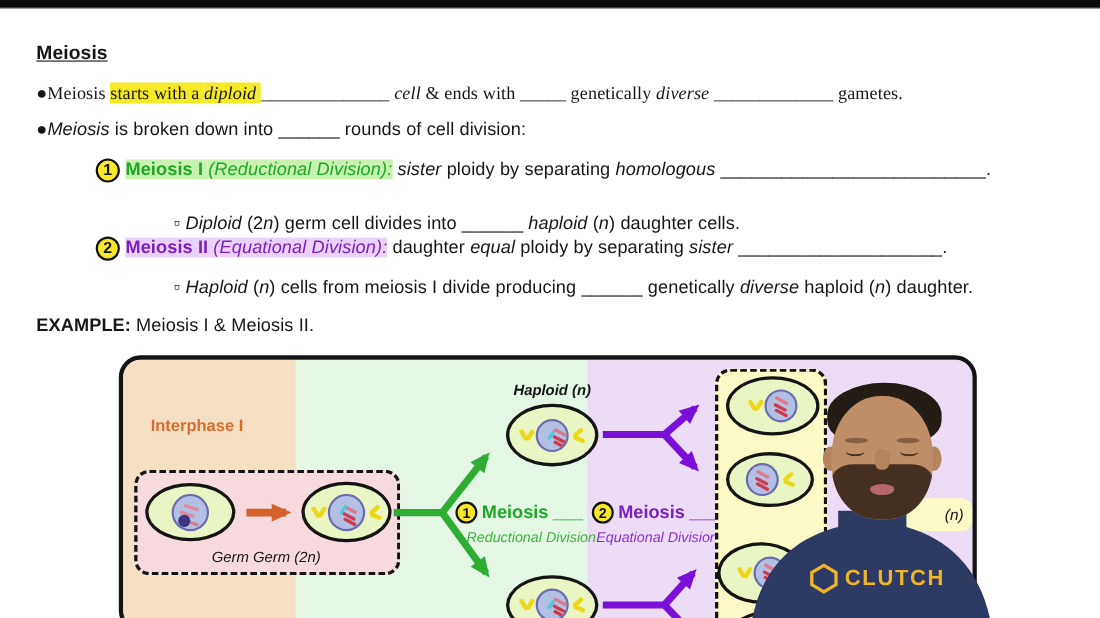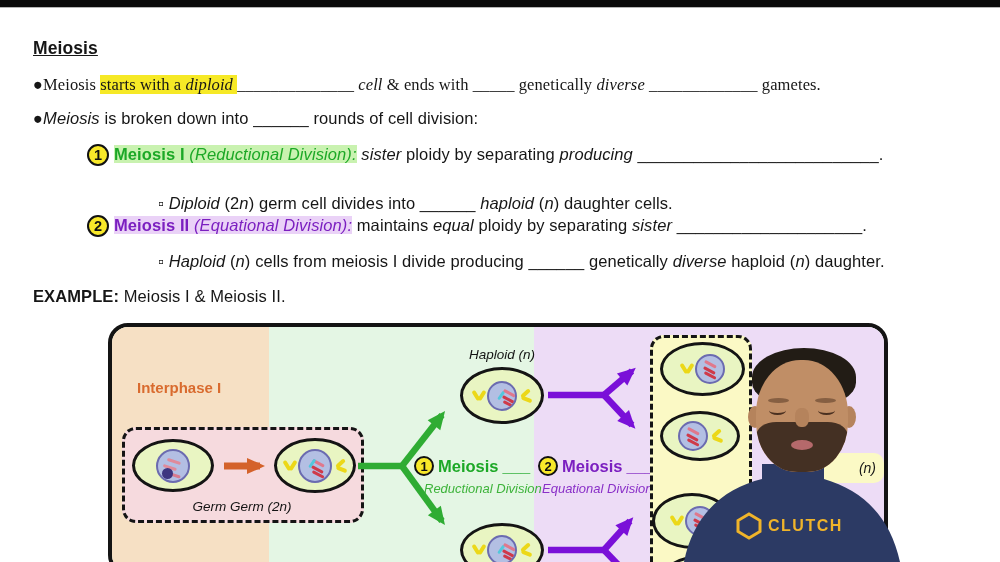--- a/index.html
+++ b/index.html
@@ -89,43 +89,43 @@
     border-radius:50%; top:46px; }
   .eye-l { left:13px; } .eye-r { right:13px; }
   .beard { position:absolute; left:0; top:62px; width:92px; height:50px;
     background:#443023; border-radius:22% 22% 46% 46% / 28% 28% 60% 60%; }
   .nose { position:absolute; left:39px; top:48px; width:14px; height:19px;
     background:#b5835c; border-radius:42%; }
   .mouth { position:absolute; left:35px; top:80px; width:22px; height:10px;
     background:#b5696b; border-radius:50%; }
   .torso { position:absolute; left:0; top:116px; }
   .logo { position:absolute; left:58px; top:164px; display:flex; align-items:center; gap:6px; }
-  .logo-text { color:#f0b42a; font-weight:bold; font-size:16px; letter-spacing:1.5px; }
+  .logo-text { color:#f0b42a; font-weight:bold; font-size:20px; letter-spacing:1.5px; }
 </style>
 </head>
 <body>
 
 <div class="topbar"></div>
 
 <div class="line title" style="left:33px; top:38px;">Meiosis</div>
 
 <div class="line" style="left:33px; top:75px;font-family:Liberation Serif, serif;"><span>●Meiosis </span><span class="seg-hl">starts with a </span><span class="seg-hl seg-i">diploid</span><span class="seg-hl"> </span><span>______________ </span><span class="seg-i">cell</span><span> &amp; ends with _____ genetically </span><span class="seg-i">diverse</span><span> _____________ gametes.</span></div>
 
 <div class="line" style="left:33px; top:109px;"><span>●</span><span class="seg-i">Meiosis</span><span> is broken down into ______ rounds of cell division:</span></div>
 
 <div class="line itemrow" style="left:87px; top:145px;">
   <span class="numcircle">1</span>
-  <span><span class="seg-gb">Meiosis I </span><span class="seg-gi">(Reductional Division):</span><span> </span><span class="seg-i">sister</span><span> ploidy by separating </span><span class="seg-i">producing</span><span> __________________________.</span></span>
+  <span><span class="seg-gb">Meiosis I </span><span class="seg-gi">(Reductional Division):</span><span> </span><span class="seg-i">sister</span><span> ploidy by separating </span><span class="seg-i">homologous</span><span> __________________________.</span></span>
 </div>
 
 <div class="line" style="left:158px; top:194px;"><span>▫ </span><span class="seg-i">Diploid</span><span> (2</span><span class="seg-i">n</span><span>) germ cell divides into ______ </span><span class="seg-i">haploid</span><span> (</span><span class="seg-i">n</span><span>) daughter cells.</span></div>
 
 <div class="line itemrow" style="left:87px; top:216px;">
   <span class="numcircle">2</span>
-  <span><span class="seg-pb">Meiosis II </span><span class="seg-pi">(Equational Division):</span><span> maintains </span><span class="seg-i">equal</span><span> ploidy by separating </span><span class="seg-i">sister</span><span> ____________________.</span></span>
+  <span><span class="seg-pb">Meiosis II </span><span class="seg-pi">(Equational Division):</span><span> daughter </span><span class="seg-i">equal</span><span> ploidy by separating </span><span class="seg-i">sister</span><span> ____________________.</span></span>
 </div>
 
 <div class="line" style="left:158px; top:252px;"><span>▫ </span><span class="seg-i">Haploid</span><span> (</span><span class="seg-i">n</span><span>) cells from meiosis I divide producing ______ genetically </span><span class="seg-i">diverse</span><span> haploid (</span><span class="seg-i">n</span><span>) daughter.</span></div>
 
 <div class="line" style="left:33px; top:287px;"><span class="seg-b">EXAMPLE:</span><span> Meiosis I &amp; Meiosis II.</span></div>
 
 <div class="diagram">
   <div class="zone zone-peach"></div>
   <div class="zone zone-mint"></div>
   <div class="zone zone-lav"></div>
@@ -142,21 +142,21 @@
   <div class="cell" style="left:162px; top:111px; width:82px; height:55px;">
     <span class="vmark"></span>
     <div class="nucleus">
       <i class="chr chr-red"></i>
       <i class="chr chr-cyan"></i>
     </div>
     <span class="vmark rot"></span>
   </div>
   <div class="dg-label caption" style="left:30px; top:172px; width:200px;">Germ Germ (2n)</div>
 
-  <div class="dg-label caption" style="left:330px; top:20px; width:120px;">Haploid (n)</div>
+  <div class="dg-label caption" style="left:330px; top:20px; width:120px;font-weight:bold;">Haploid (n)</div>
   <div class="cell" style="left:348px; top:40px; width:84px; height:57px;">
     <span class="vmark"></span>
     <div class="nucleus nucleus-sm">
       <i class="chr chr-cyan"></i>
       <i class="chr chr-red" style="left:13px; top:15px;"></i>
     </div>
     <span class="vmark rot"></span>
   </div>
   <div class="cell" style="left:348px; top:196px; width:84px; height:54px;">
     <span class="vmark"></span>

